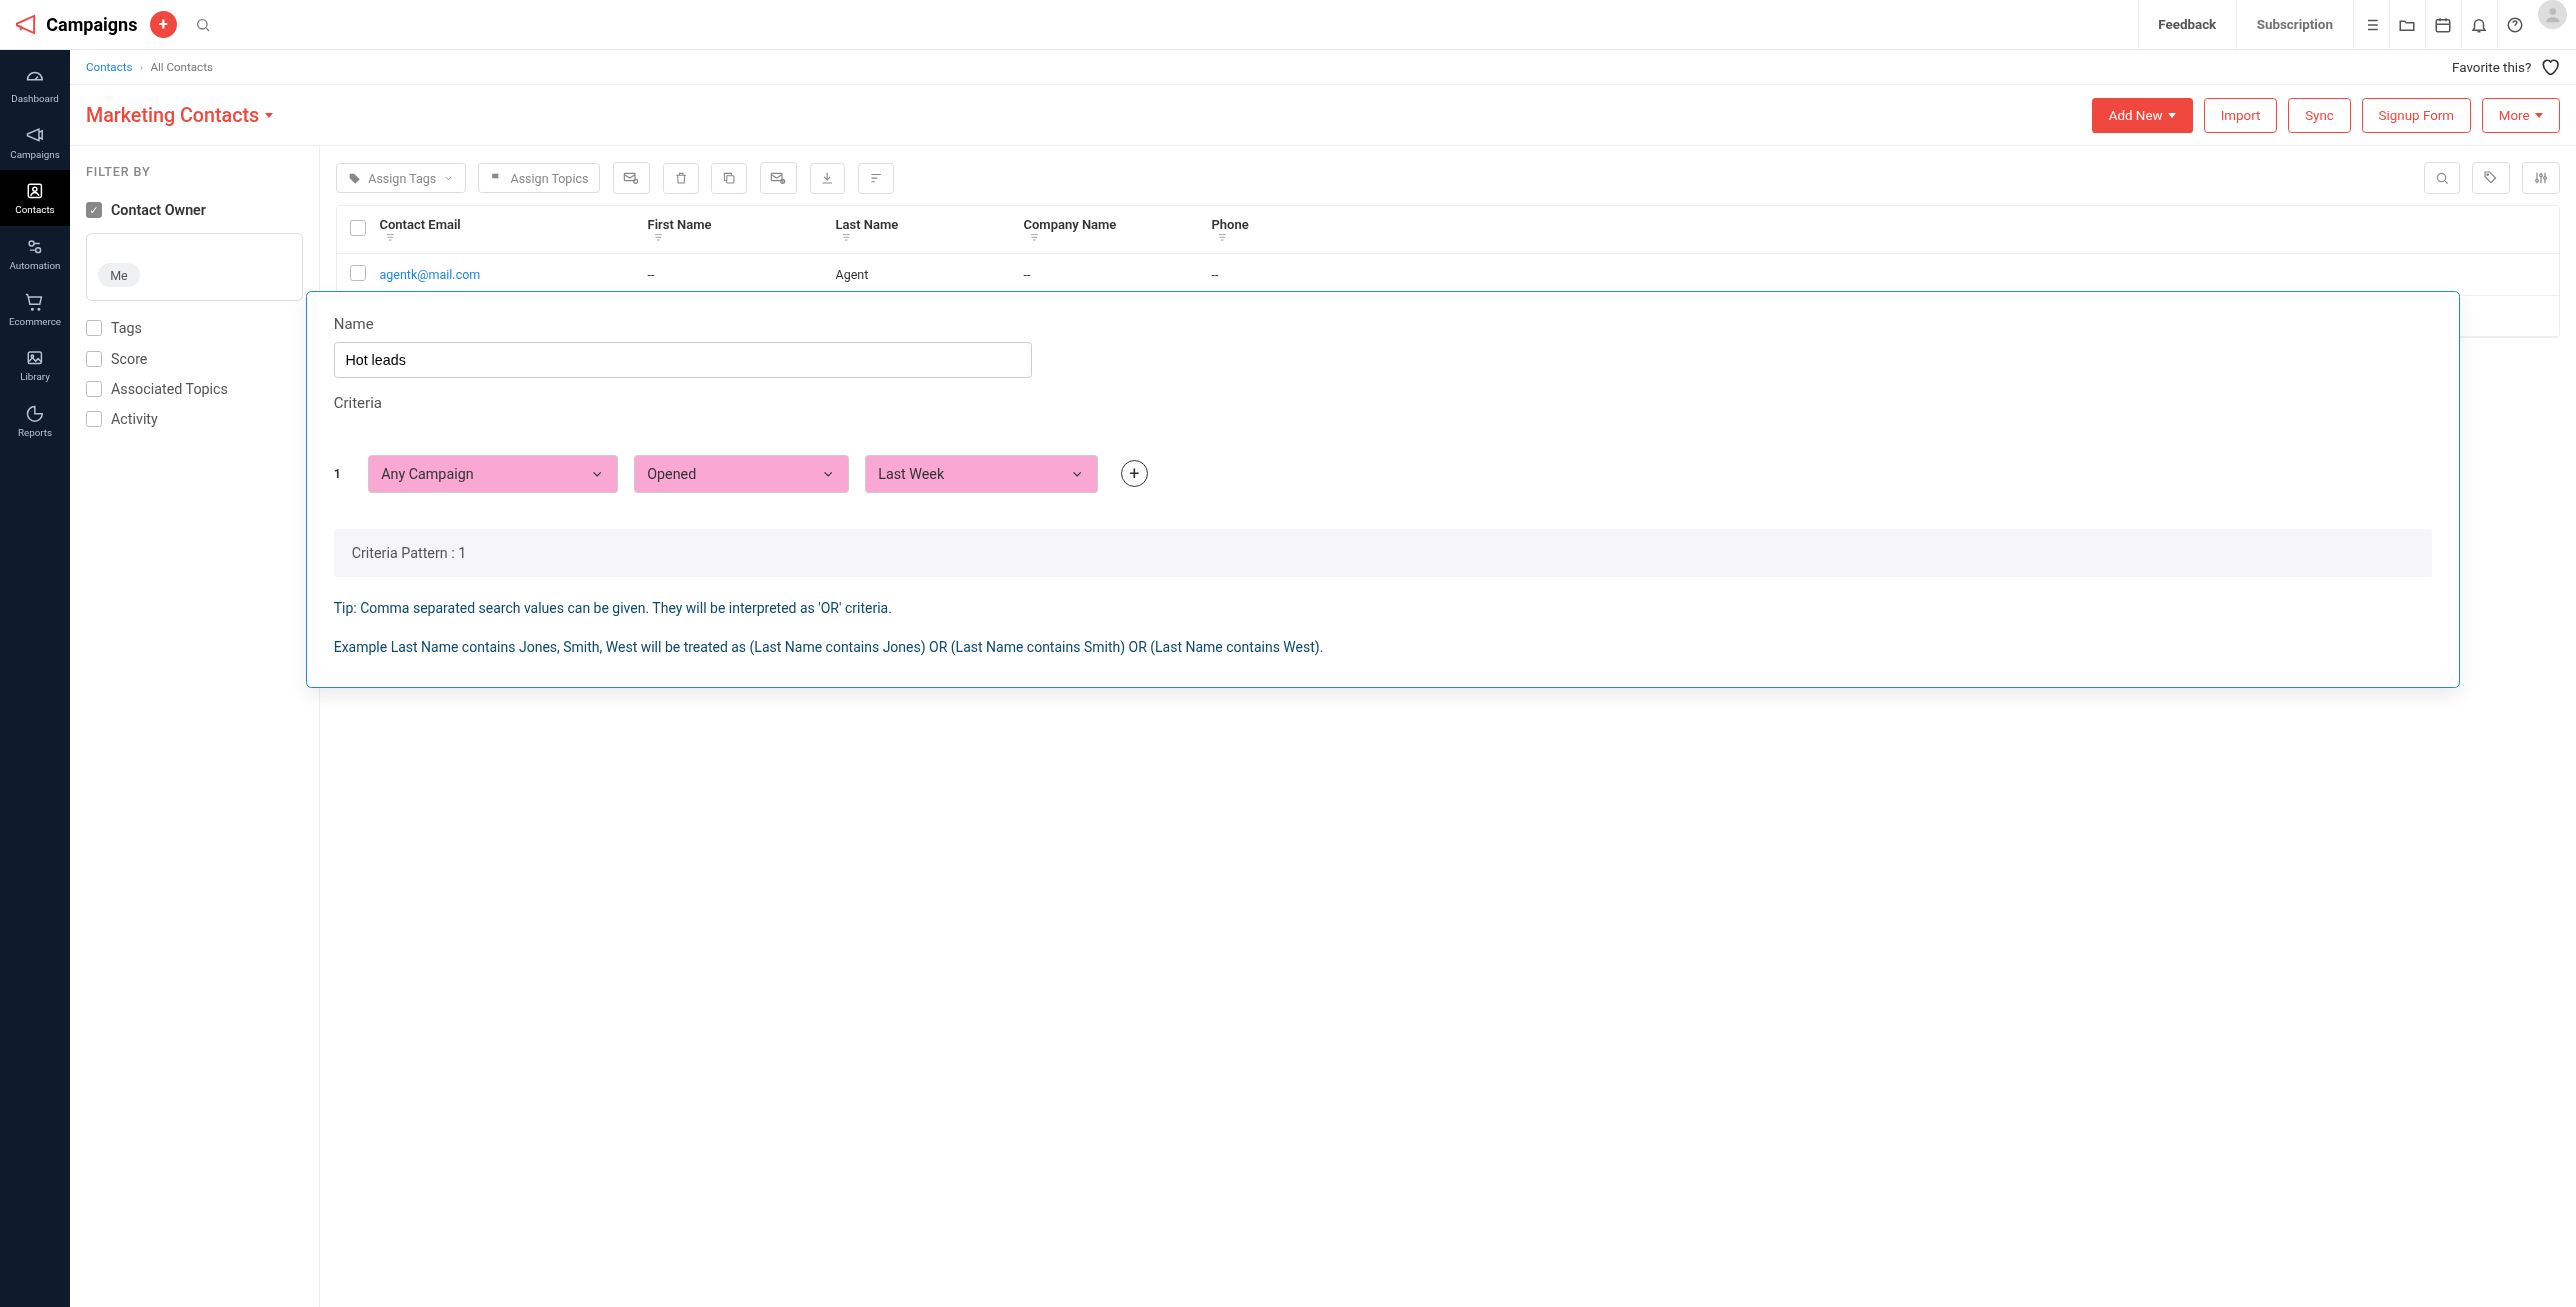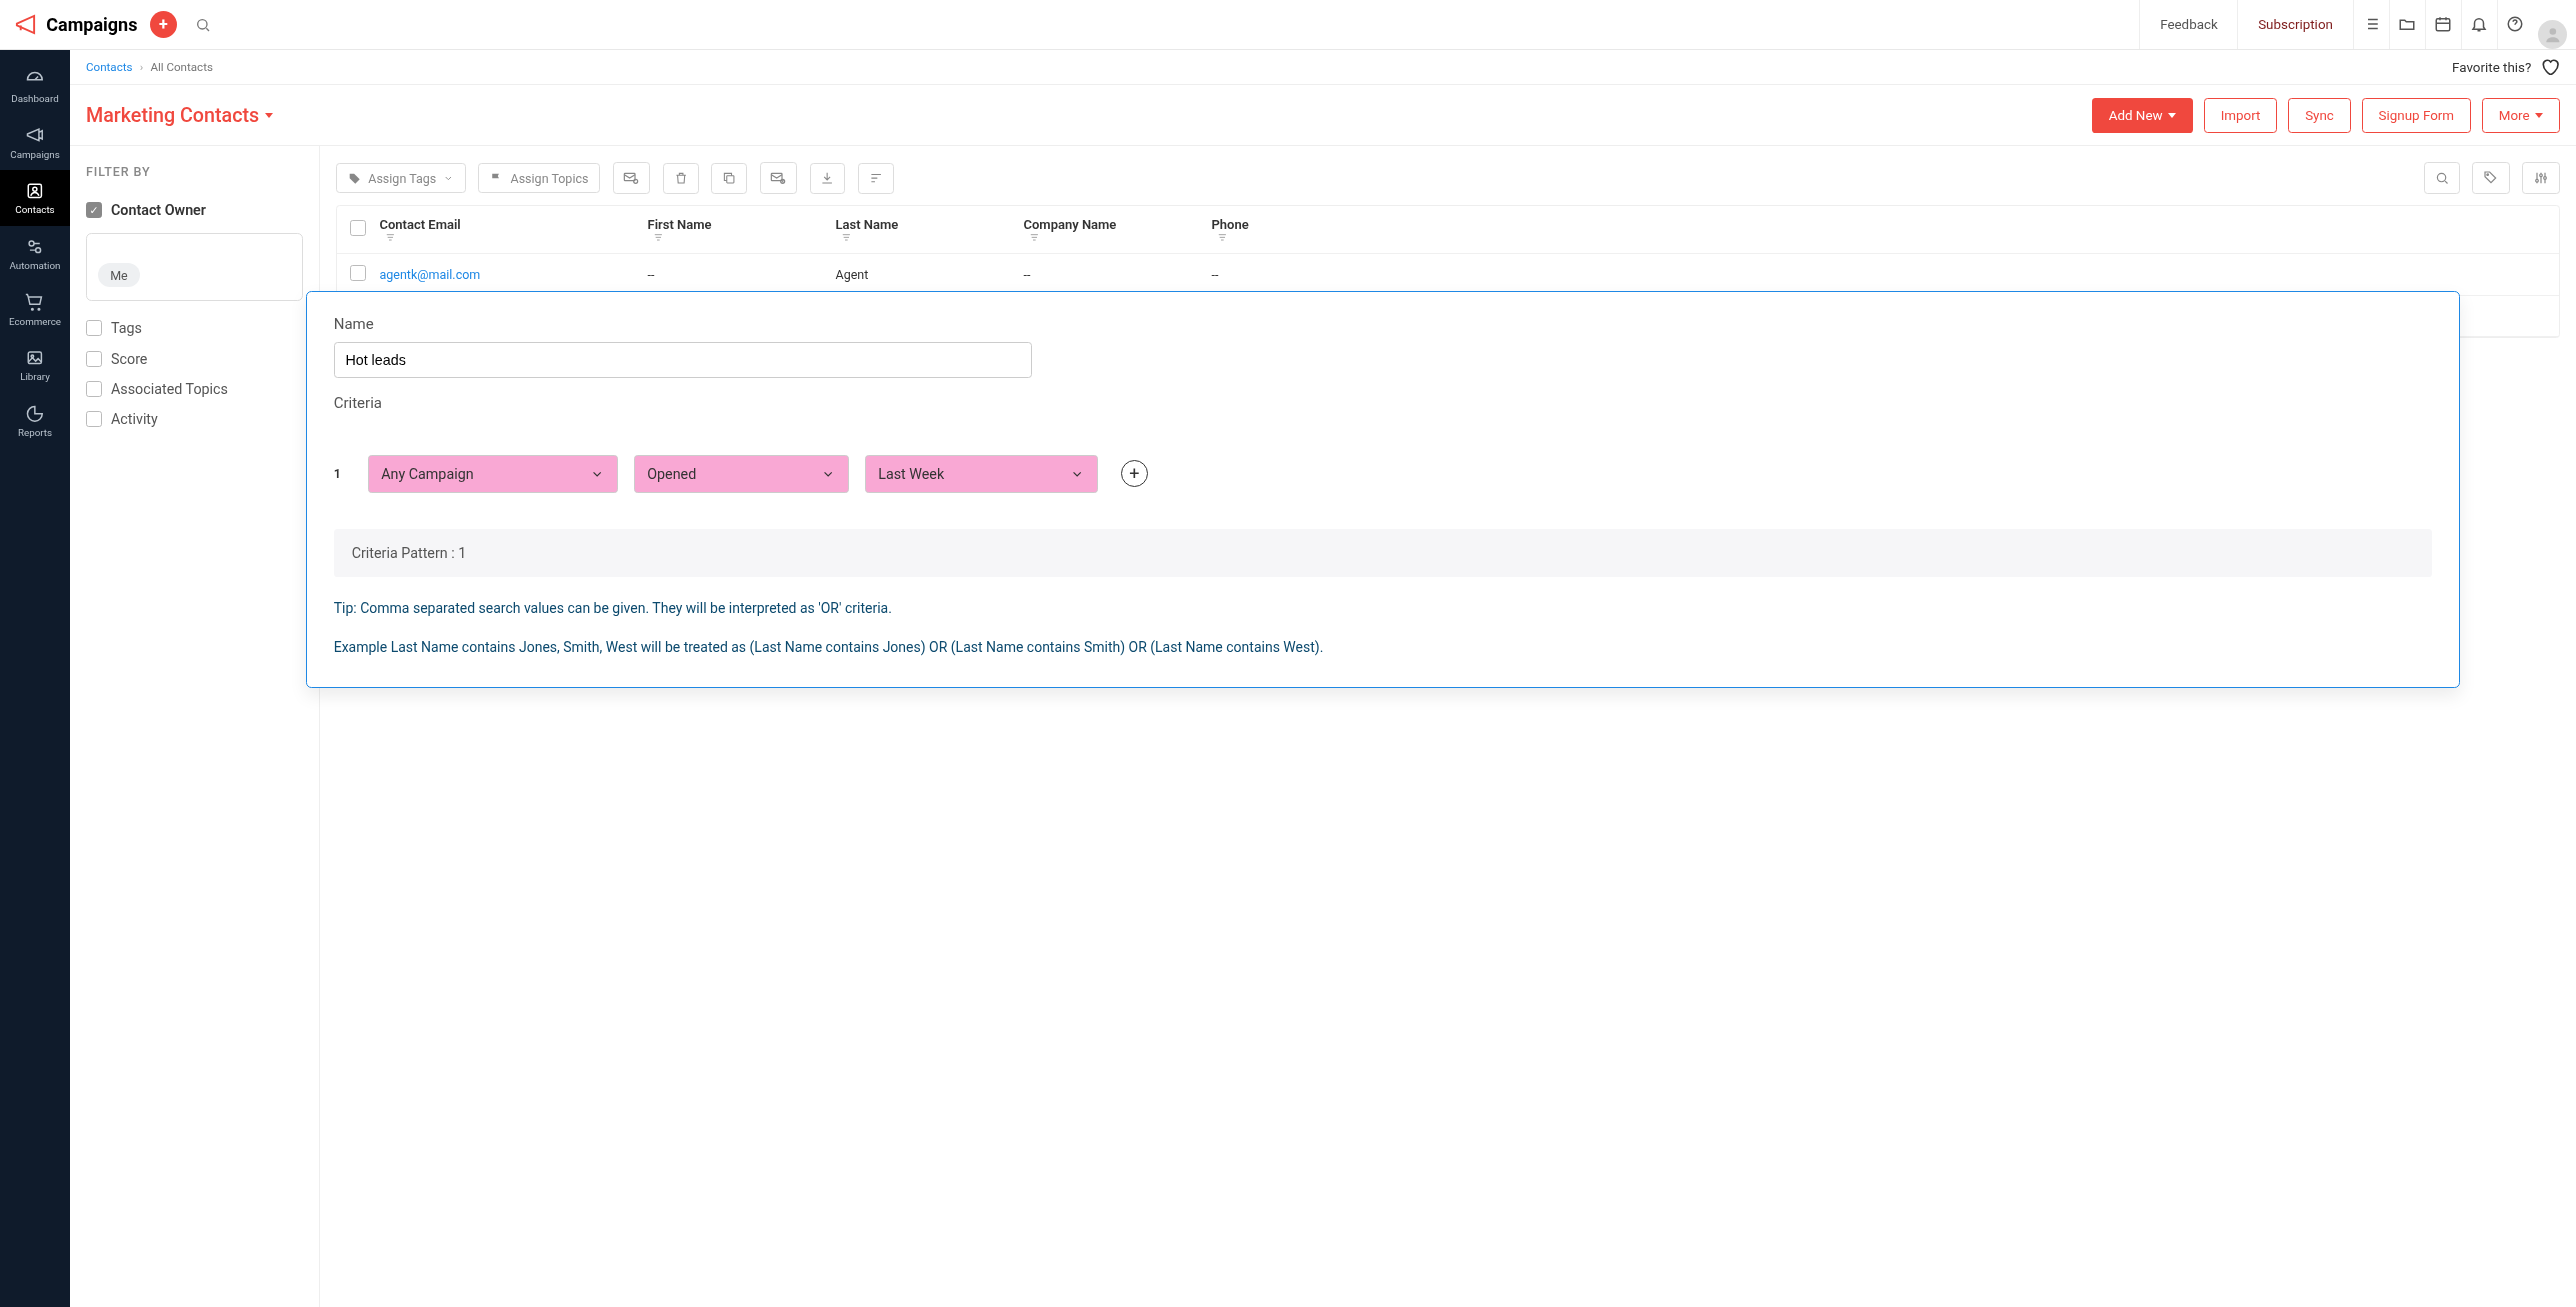--- a/index.html
+++ b/index.html
@@ -6,23 +6,23 @@
 body { font-family: -apple-system, BlinkMacSystemFont, "Segoe UI", Roboto, sans-serif; font-size: 12.5px; color: #333; background: #fff; }
 
 
 .topbar { display: flex; align-items: center; height: 50px; border-bottom: 0.9px solid #e8e8e8; }
 .topbar-left { display:flex; align-items:center; gap:12.5px; padding:0 14.3px; }
 .logo { display:flex; align-items:center; gap:9px; }
 .logo-icon { width:23px; height:23px; color:#f0483e; }
 .logo-text { font-size:18px; font-weight:700; color:#000; }
 .plus-btn { width:27px; height:27px; border-radius:50%; background:#f0483e; color:#fff; display:flex; align-items:center; justify-content:center; font-size:16px; font-weight:bold; cursor:pointer; }
 .search-top { width:27px; height:27px; display:flex; align-items:center; justify-content:center; color:#777; cursor:pointer; }
-.topbar-right { margin-left:auto; display:flex; align-items:flex-end; height:100%; }
+.topbar-right { margin-left:auto; display:flex; align-items:flex-start; height:100%;font-weight:bold; }
 .top-link { padding:0 19.7px; height:100%; display:flex; align-items:center; font-size:13.4px; color:#555; cursor:pointer; border-left:0.9px solid #eee; }
-.top-sub { color:#7f1d1d; }
+.top-sub { color:#737373; }
 .top-icon { width:36px; height:50px; display:flex; align-items:center; justify-content:center; color:#555; cursor:pointer; border-left:0.9px solid #eee; }
 .avatar { width:29px; height:29px; border-radius:50%; background:#ddd; margin:0 9px 0 5.4px; display:flex; align-items:center; justify-content:center; }
 .avatar svg{color:#bbb;}
 
 
 .layout { display:flex; height:calc(100vh - 50px); }
 .leftnav { width:70px; background:#0f1b2b; display:flex; flex-direction:column; padding-top:9px; }
 .nav-item { display:flex; flex-direction:column; align-items:center; justify-content:center; gap:3.6px; padding:10.7px 0; color:#b8c2cc; cursor:pointer; font-size:9.8px; }
 .nav-item.active { background:#000; color:#fff; }
 .nav-icon { width:19.7px; height:19.7px; }

